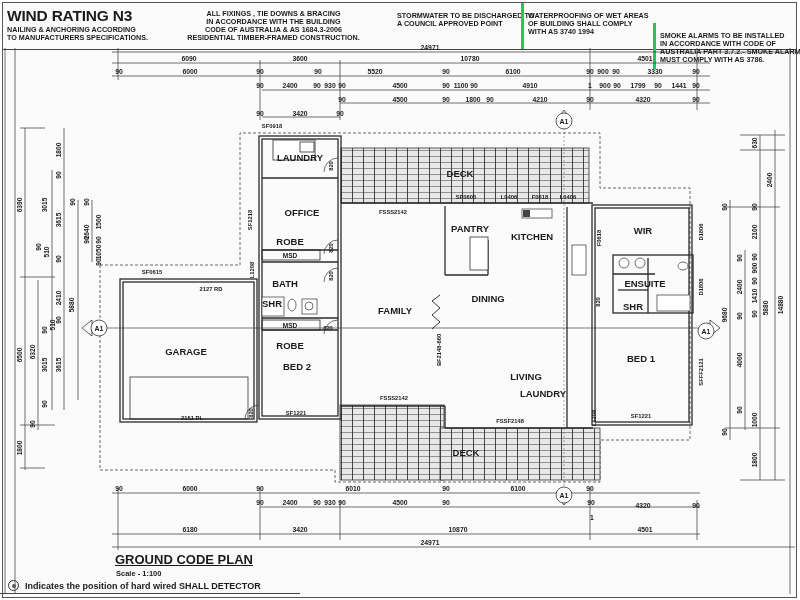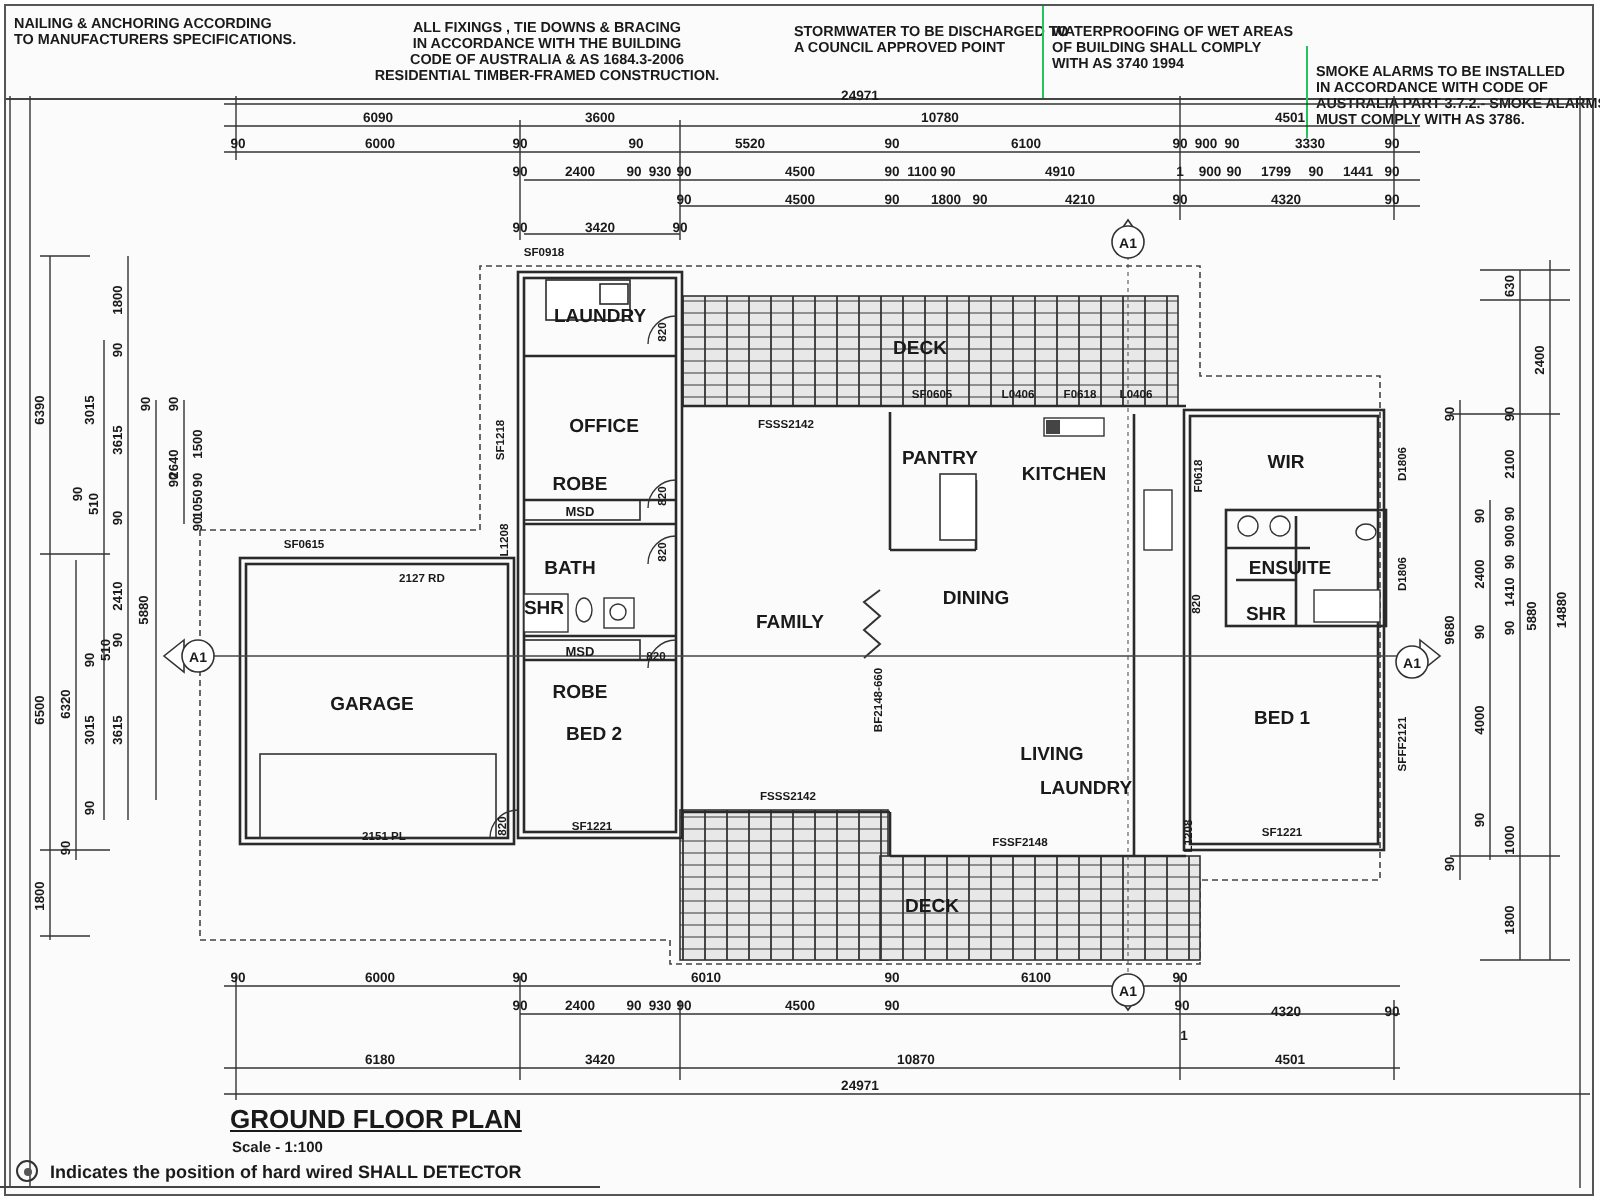--- a/index.html
+++ b/index.html
@@ -1,38 +1,39 @@
 <!DOCTYPE html>
 <html><head>
 <meta charset="utf-8">
 <style>
   html, body { margin:0; padding:0; background:#fff; }
   body { width:800px; height:600px; position:relative; overflow:hidden; font-family:"Liberation Sans", sans-serif; color:#1a1a1a; }
   .sheet { position:absolute; left:2px; top:2px; width:795px; height:596px; border:1px solid #555; box-sizing:border-box; background:#fbfbfb; }
   .header { position:absolute; left:0; top:0; width:100%; height:46px; border-bottom:1px solid #444; }
   .hcell { position:absolute; top:0; height:46px; box-sizing:border-box; font-weight:bold; font-size:7.2px; line-height:8px; padding:5px 4px 0 4px; text-transform:uppercase; }
-  .hcell.bordered { border-left:1px solid #22c55e; }
+  .hcell.bordered { border-left:3px solid #22c55e; }
   .wind-title { font-size:15.5px; line-height:16px; font-weight:bold; letter-spacing:-0.2px; display:block; margin-bottom:2px; }
   .hline { display:block; white-space:nowrap; }
   svg { position:absolute; left:0; top:0; }
   .t { font-family:"Liberation Sans", sans-serif; fill:#1a1a1a; }
   .footer-title { position:absolute; left:115px; top:552px; font-size:13px; font-weight:bold; text-decoration:underline; }
   .footer-scale { position:absolute; left:116px; top:569px; font-size:7.5px; font-weight:bold; }
   .footer-legend { position:absolute; left:8px; top:580px; font-size:9px; font-weight:bold; display:flex; align-items:center; gap:6px; }
   .footer-rule { position:absolute; left:0; top:593px; width:300px; height:1px; background:#444; }
   .smoke-icon { width:9px; height:9px; border:1px solid #333; border-radius:50%; display:inline-flex; align-items:center; justify-content:center; }
   .smoke-icon::after { content:""; width:4px; height:4px; background:#555; border-radius:50%; }
 </style>
 </head>
 <body>
 
 <div class="sheet">
 
   <div class="header">
     <div class="hcell" style="left:0;width:148px;">
+      <span class="wind-title">WIND RATING N3</span>
       <span class="hline">NAILING &amp; ANCHORING ACCORDING</span>
       <span class="hline">TO MANUFACTURERS SPECIFICATIONS.</span>
     </div>
     <div class="hcell" style="left:148px;width:245px;padding-top:7px;text-align:center;">
       <span class="hline">ALL FIXINGS , TIE DOWNS &amp; BRACING</span>
       <span class="hline">IN ACCORDANCE WITH THE BUILDING</span>
       <span class="hline">CODE OF AUSTRALIA &amp; AS 1684.3-2006</span>
       <span class="hline">RESIDENTIAL TIMBER-FRAMED CONSTRUCTION.</span>
     </div>
     <div class="hcell" style="left:390px;width:130px;padding-top:9px;">
@@ -392,19 +393,19 @@
     <text x="641" y="418">SF1221</text>
     <text transform="translate(333,166) rotate(-90)">820</text>
     <text transform="translate(333,248) rotate(-90)">820</text>
     <text transform="translate(333,276) rotate(-90)">820</text>
     <text x="328" y="330">820</text>
     <text transform="translate(253,413) rotate(-90)">820</text>
     <text transform="translate(600,302) rotate(-90)">820</text>
   </g>
 </svg>
 
-<div class="footer-title">GROUND FLOOR PLAN</div>
+<div class="footer-title">GROUND CODE PLAN</div>
 <div class="footer-scale">Scale - 1:100</div>
 <div class="footer-legend">
   <span class="smoke-icon"></span>
   <span>Indicates the position of hard wired SHALL DETECTOR</span>
 </div>
 <div class="footer-rule"></div>
 
 </body></html>

